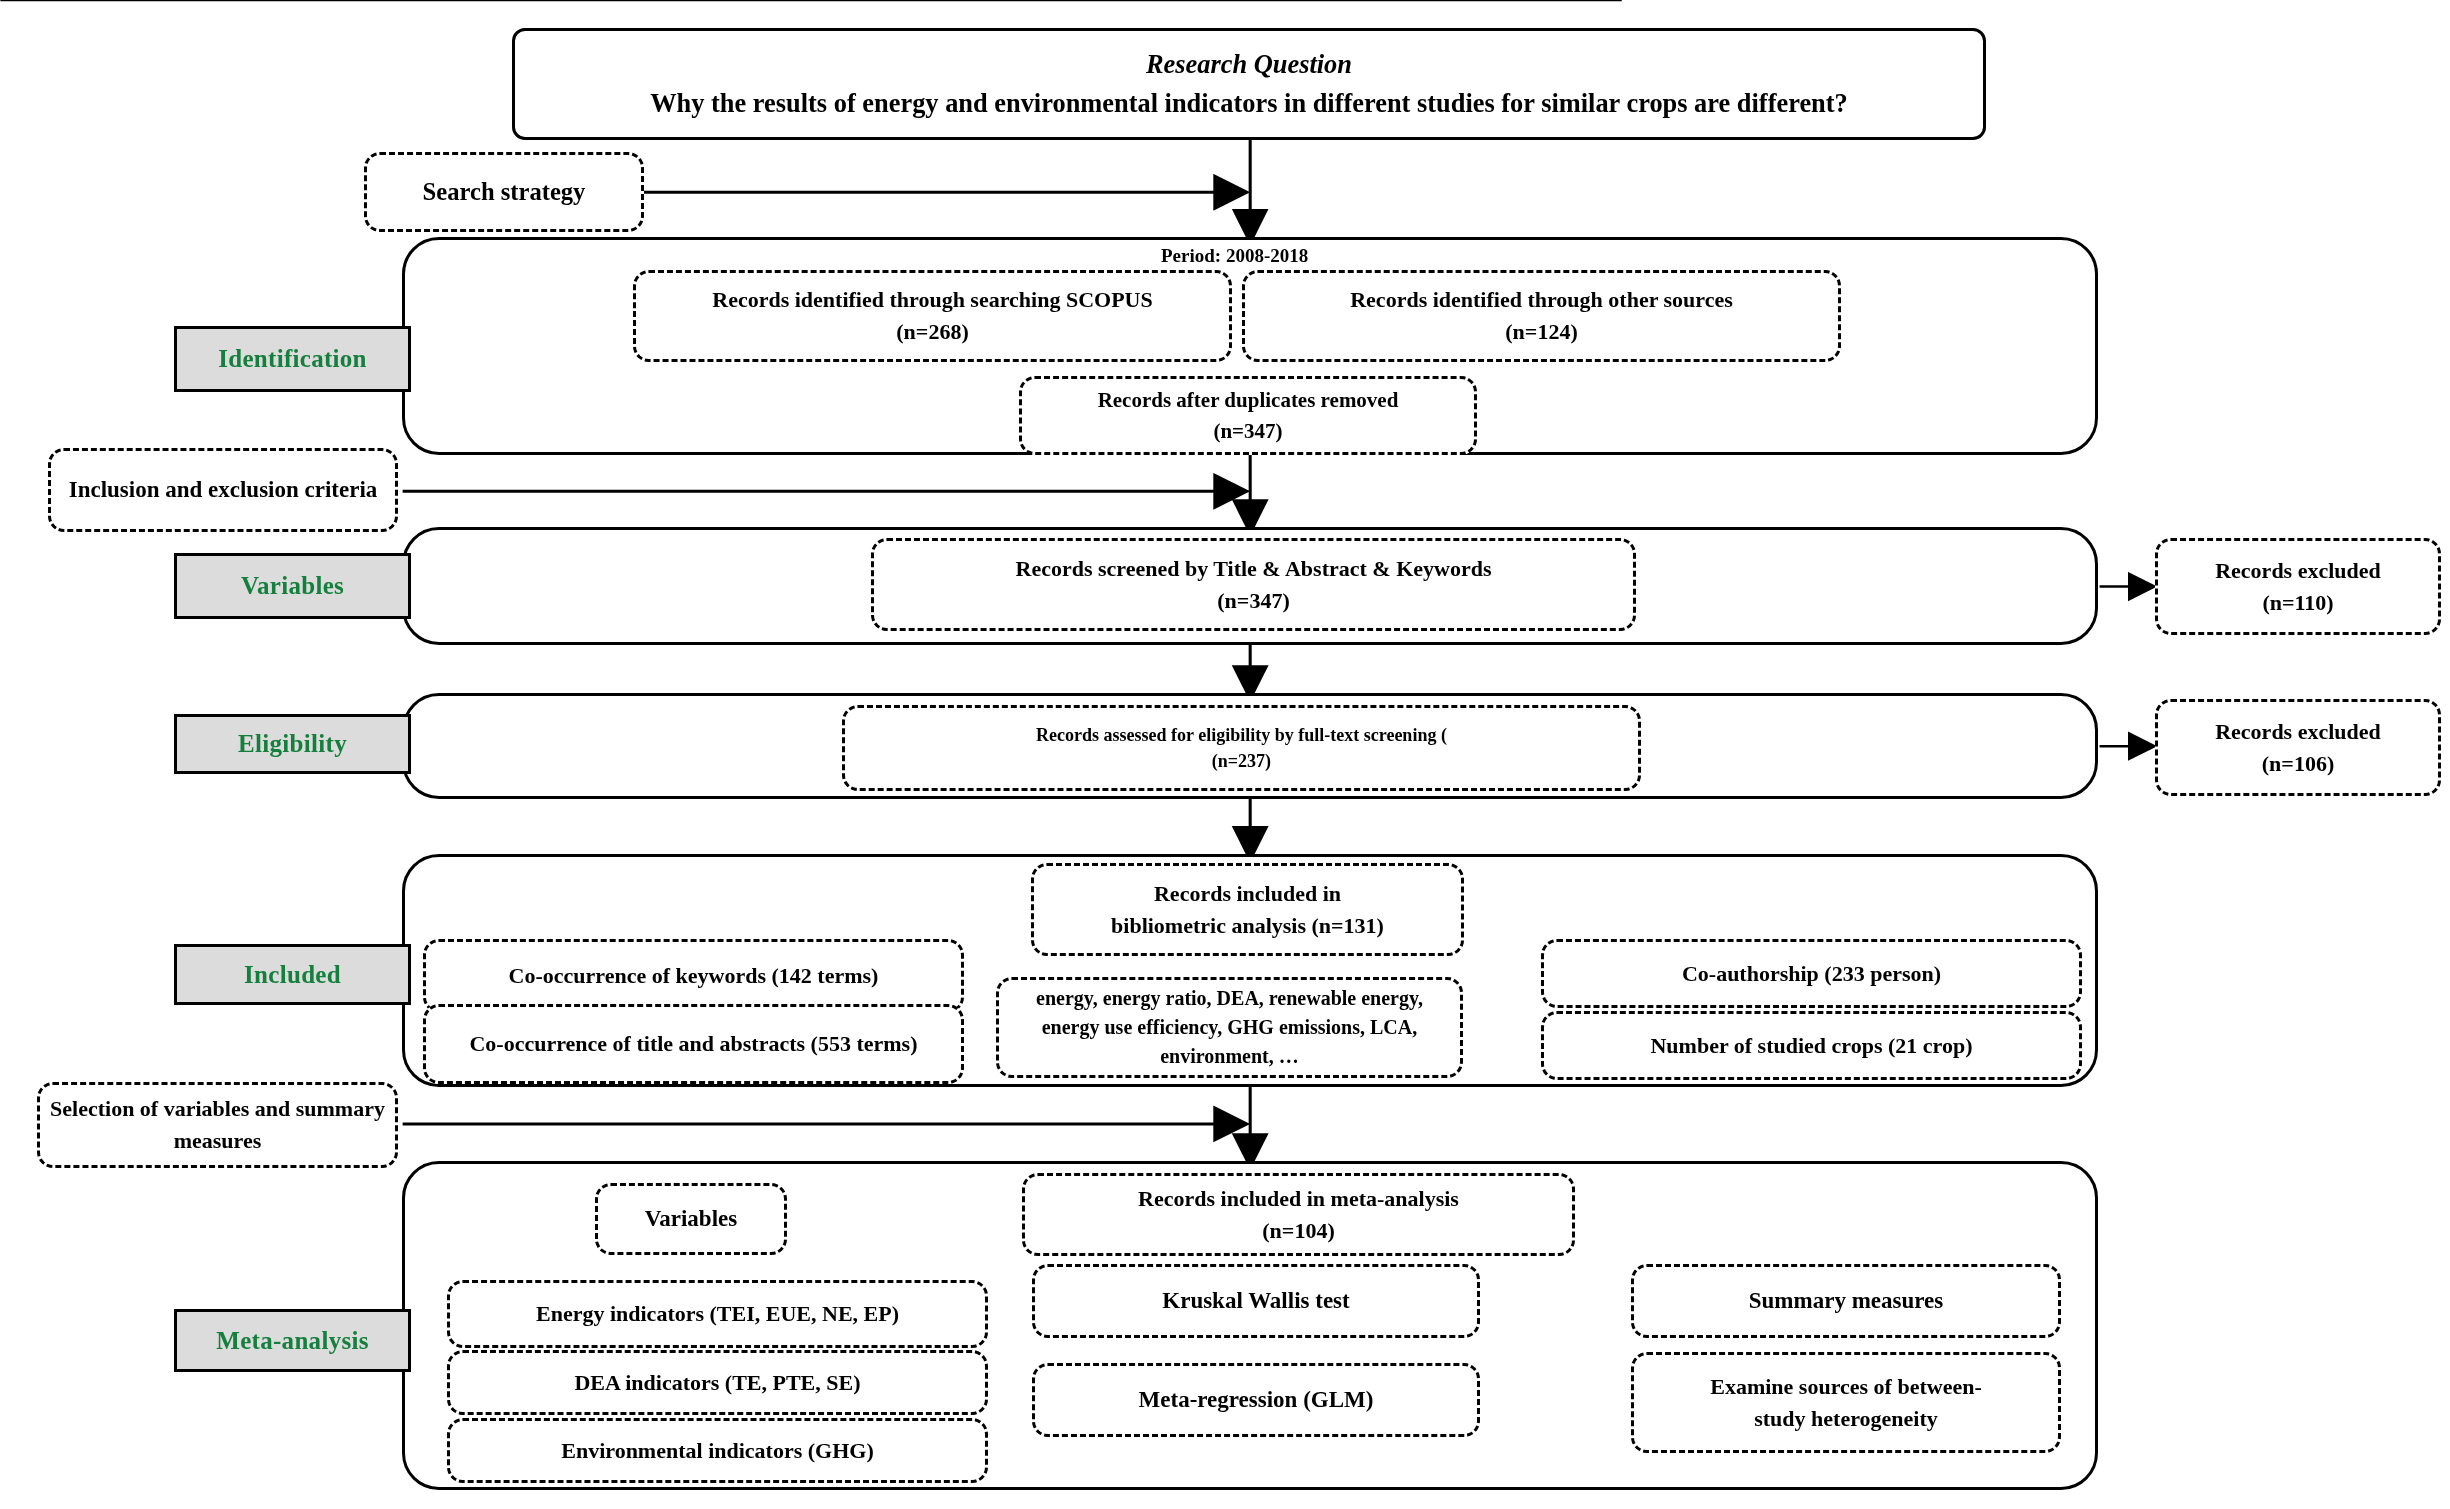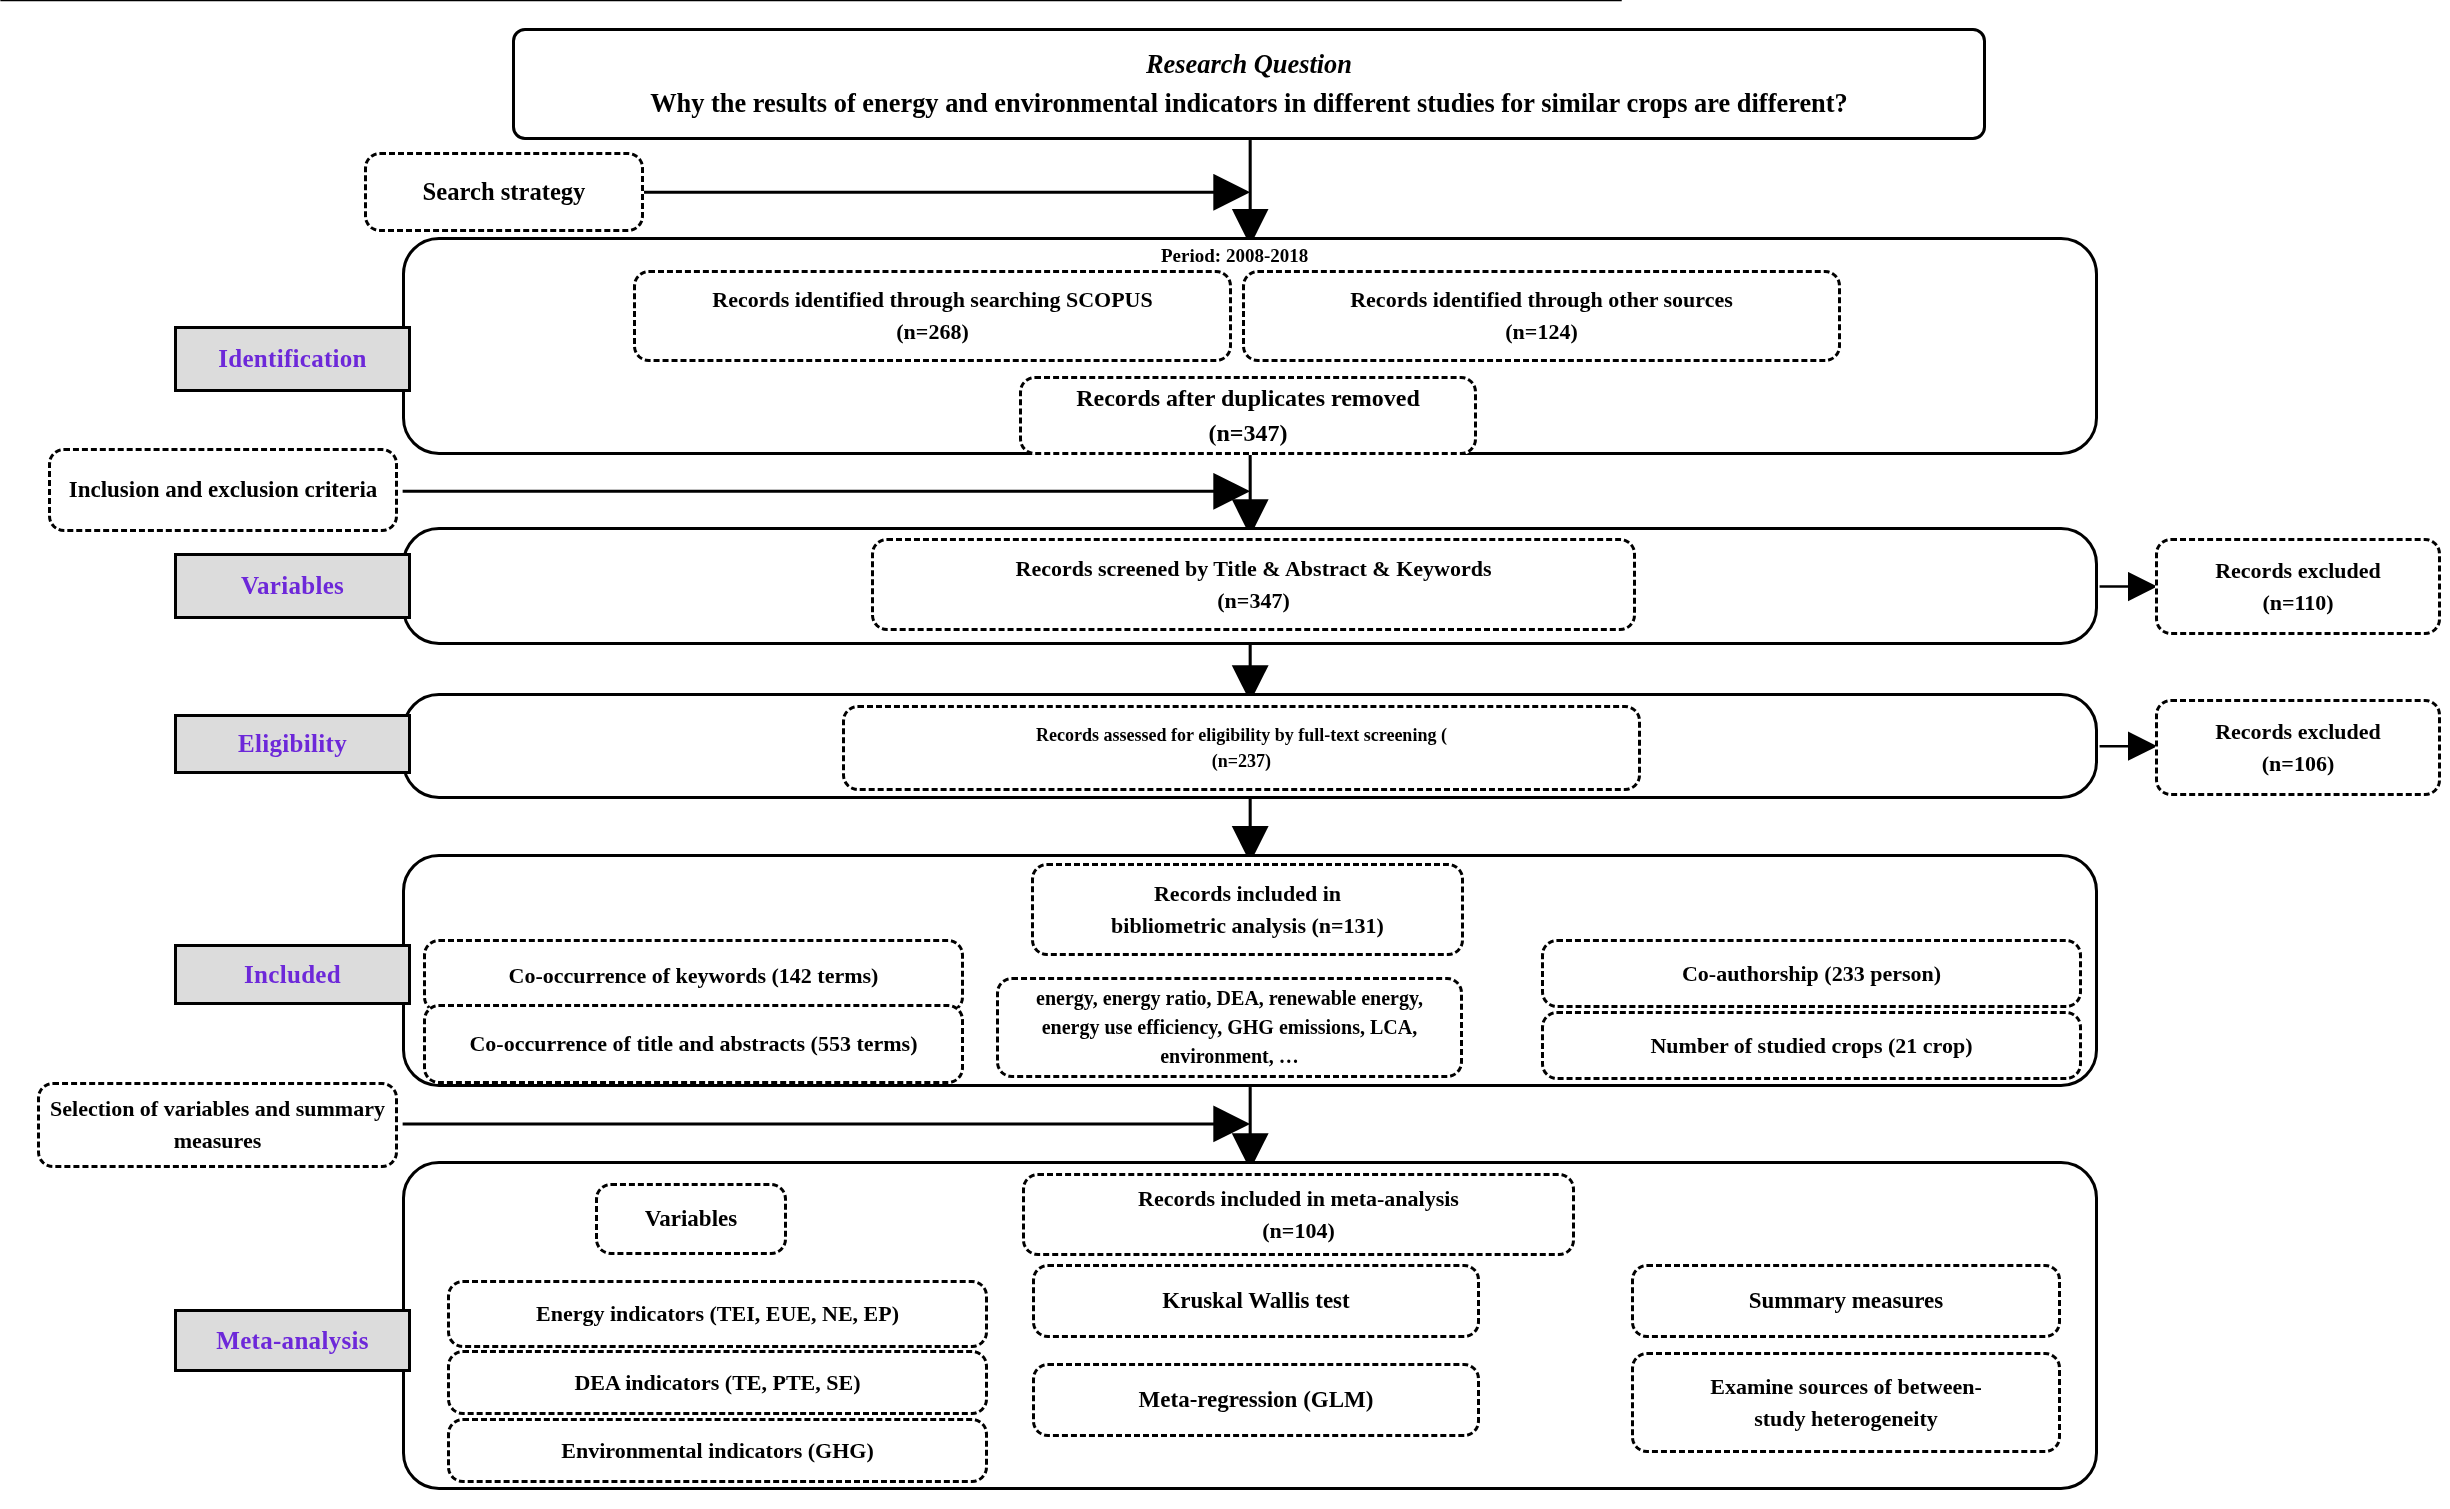--- a/index.html
+++ b/index.html
@@ -29,21 +29,21 @@
     color:#000;
     line-height:1.45;
     padding:2.5px 6.1px;
   }
 
   
   .stage-label{
     background:#dcdcdc;
     border:3.1px solid #000;
     display:flex;align-items:center;justify-content:center;
-    font-weight:bold;color:#6d28d9;text-align:center;
+    font-weight:bold;color:#15803d;text-align:center;
     letter-spacing:0.3px;
   }
 
   
   .rq-box{
     border:3.1px solid #000;
     border-radius:21px;
     background:#fff;
     display:flex;flex-direction:column;
     align-items:center;justify-content:center;
@@ -139,21 +139,21 @@
   <div class="abs dbox" style="left:633px;top:270px;width:599px;height:92px;flex-direction:column;font-size:22px;">
     <span>Records identified  through searching SCOPUS</span>
     <span>(n=268)</span>
   </div>
 
   <div class="abs dbox" style="left:1242px;top:270px;width:599px;height:92px;flex-direction:column;font-size:22px;">
     <span>Records identified  through other sources</span>
     <span>(n=124)</span>
   </div>
 
-  <div class="abs dbox" style="left:1019px;top:376px;width:458px;height:79px;flex-direction:column;font-size:24px;">
+  <div class="abs dbox" style="left:1019px;top:376px;width:458px;height:79px;flex-direction:column;font-size:21px;">
     <span>Records after duplicates removed</span>
     <span>(n=347)</span>
   </div>
 
   <div class="abs dbox" style="left:48px;top:448px;width:350px;height:84px;font-size:23px;">
     <span>Inclusion and exclusion criteria</span>
   </div>
 
   <div class="abs stage-box" style="left:402px;top:527px;width:1696px;height:118px;"></div>
 

